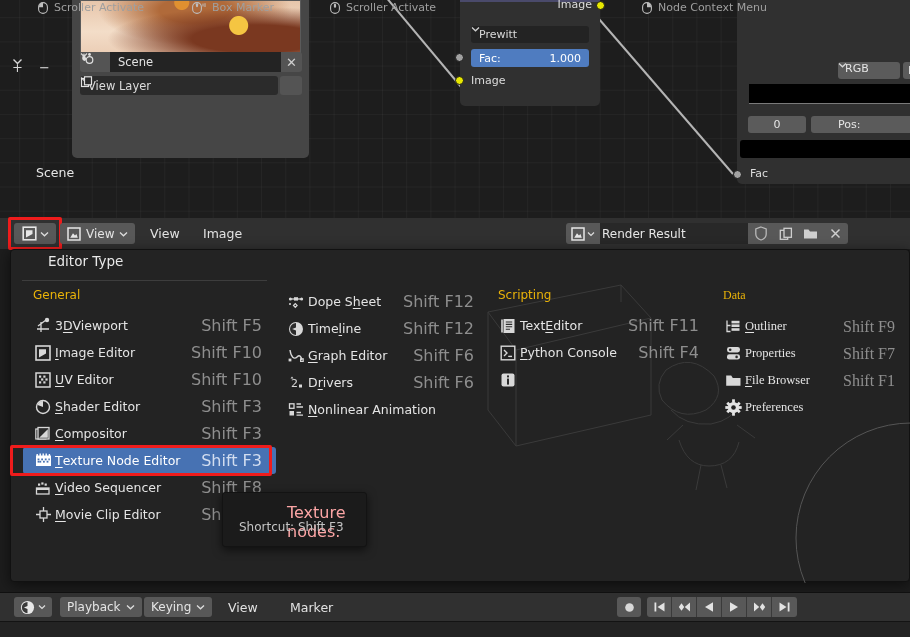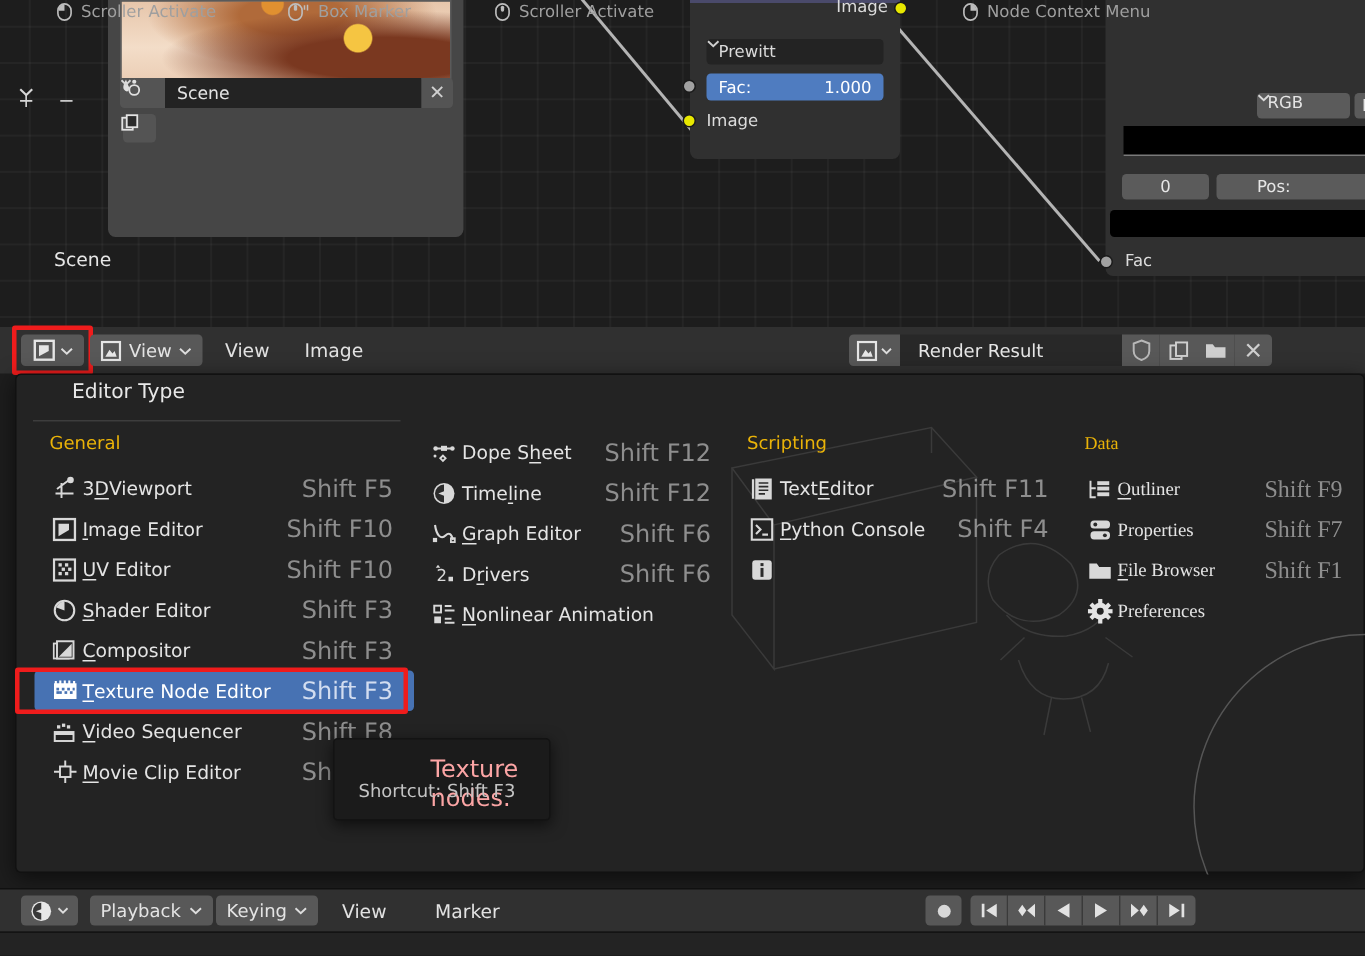--- a/index.html
+++ b/index.html
@@ -179,21 +179,21 @@
   .img-id-group {
     position: absolute; left: 566px; top: 223px; height: 21px;
     display: flex; align-items: stretch;
   }
   .img-id-btn {
     width: 34px; background: #585858; border-radius: 3px 0 0 3px;
     display: flex; align-items: center; justify-content: center; gap: 2px;
   }
   .img-id-name {
     width: 148px; background: #282828; color: #e6e6e6; font-size: 12px;
-    display: flex; align-items: center; padding-left: 12px;
+    display: flex; align-items: center; padding-left: 2px;
   }
   .img-id-icon {
     width: 25px; background: #585858;
     display: flex; align-items: center; justify-content: center;
     color: #cfcfcf;
   }
   .img-id-icon.last { border-radius: 0 3px 3px 0; }
 
   
   .render-stats {
@@ -332,20 +332,26 @@
           </svg>
           <svg width="8" height="6" viewBox="0 0 8 6">
               <path d="M1 1.5 L4 4.5 L7 1.5" stroke="#d8d8d8" stroke-width="1.2" fill="none"></path>
             </svg>
         </div>
         <div class="scene-name">Scene</div>
         <div class="scene-x">✕</div>
       </div>
 
       <div class="viewlayer-row">
+        <div class="viewlayer-field">
+          <span>View Layer</span>
+          <svg width="9" height="6" viewBox="0 0 9 6">
+              <path d="M1 1.5 L4.5 4.8 L8 1.5" stroke="#cfcfcf" stroke-width="1.3" fill="none"></path>
+            </svg>
+        </div>
         <div class="viewlayer-btn">
           <svg width="13" height="13" viewBox="0 0 13 13">
             <rect x="1.5" y="2.5" width="7" height="8" fill="none" stroke="#e2e2e2" stroke-width="1.2"></rect>
             <rect x="4.5" y="0.8" width="7" height="8" fill="#2b2b2b" stroke="#e2e2e2" stroke-width="1.2"></rect>
           </svg>
         </div>
       </div>
     </div>
     <div class="scene-label">Scene</div>
 

